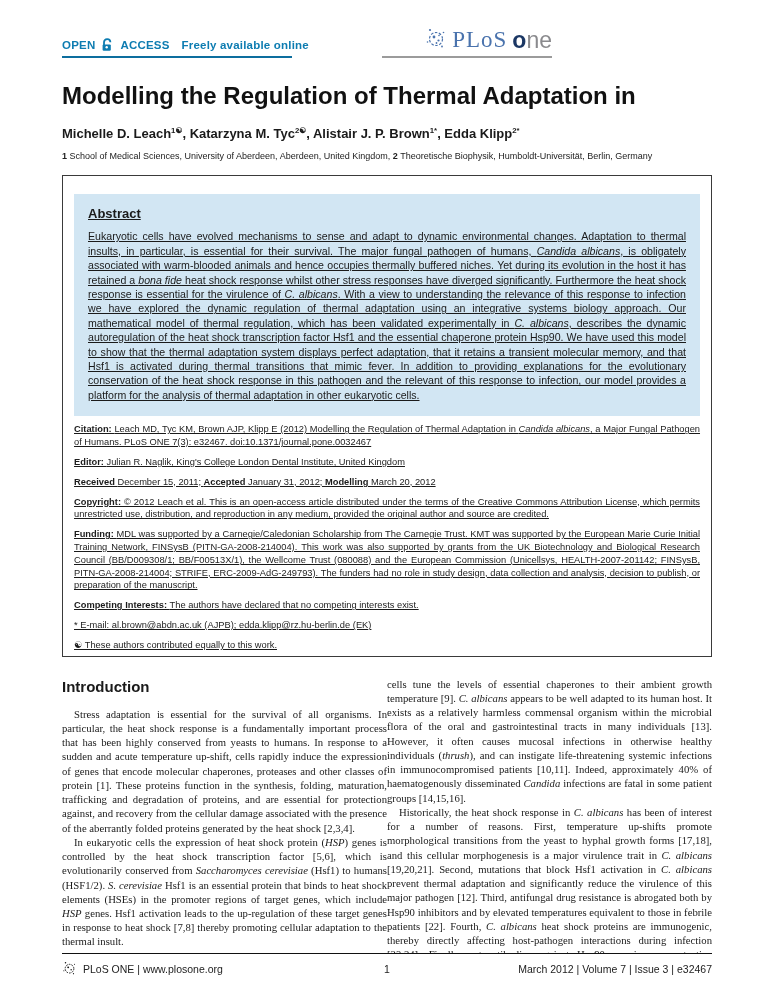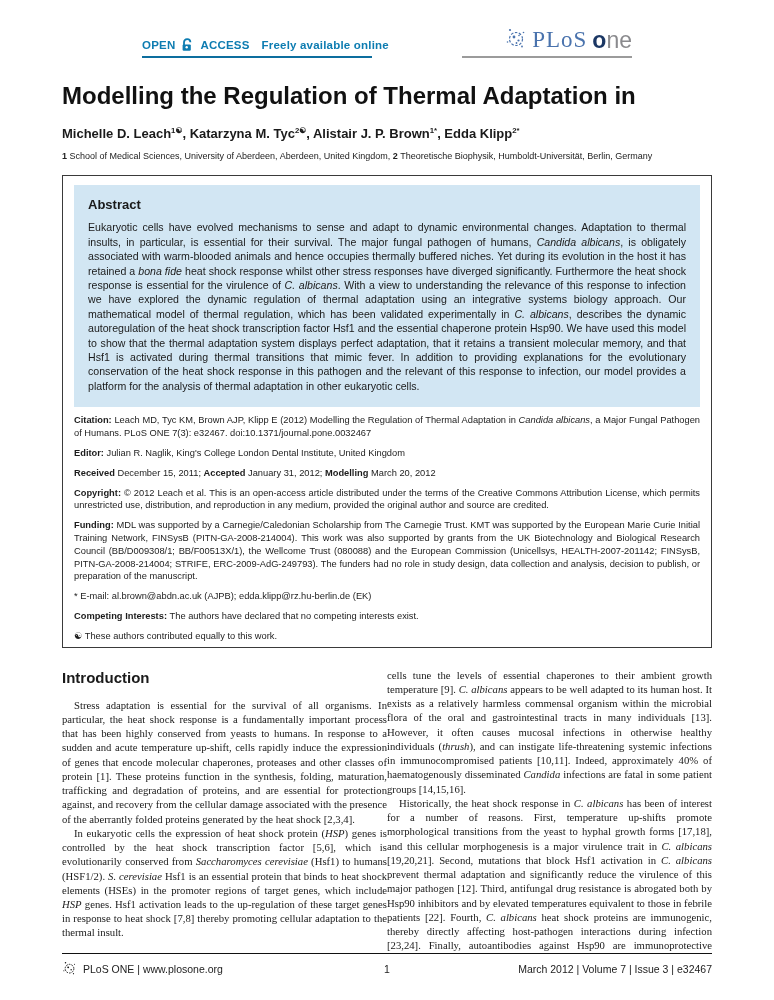--- a/index.html
+++ b/index.html
@@ -5,39 +5,39 @@
   * { margin:0; padding:0; box-sizing:border-box; }
   html,body { background:#fff; }
   .page {
     position:relative; width:774px; height:1000px; margin:0 auto;
     background:#ffffff; color:#1a1a1a;
     font-family:"Liberation Sans", sans-serif;
     padding:26px 62px 22px 62px;
     display:flex; flex-direction:column; overflow:hidden;
   }
   
-  .hdr { display:flex; justify-content:center; align-items:flex-end; }
+  .hdr { display:flex; justify-content:flex-start; align-items:flex-end; }
   .hdr-left { display:flex; flex-direction:column; width:320px; }
   .hdr-left-row { display:flex; align-items:center; gap:4px;
     color:#0d7cb1; font-weight:bold; font-size:11.5px; letter-spacing:.2px; }
   .oa-icon { display:inline-flex; margin:0 2px; }
   .hdr-rule-left { margin-top:4px; height:2px; background:#0d6e9e; width:230px; }
   .hdr-right { display:flex; flex-direction:column; align-items:flex-end; }
   .logo-row { display:flex; align-items:center; gap:5px; }
   .logo-plos { font-family:"Liberation Serif", serif; color:#4a73ad; font-size:23px; letter-spacing:1px; }
   .logo-one-o { color:#1b3764; font-size:23px; font-weight:bold; }
   .logo-one-ne { color:#8a8a8d; font-size:23px; }
   .hdr-rule-right { margin-top:2px; height:2px; background:#9b9b9b; width:170px; }
   
   .title { margin-top:24px; font-size:24px; font-weight:bold; line-height:1.18; color:#111; }
   .authors { margin-top:16px; font-size:13px; font-weight:bold; }
   .authors sup { font-size:60%; }
   .affil { margin-top:10px; font-size:9px; color:#222; }
   
-  .meta-box { margin-top:14px; border:1px solid #3a3a3a; padding:9px 11px 4px 11px; }
+  .meta-box { margin-top:14px; border:1px solid #3a3a3a; padding:18px 11px 4px 11px;text-decoration:underline; }
   .abstract-box { background:#d2e6f3; padding:12px 14px 14px 14px; }
   .abstract-head { font-size:13px; font-weight:bold; margin-bottom:8px; }
   .abstract-text { font-size:10.6px; line-height:1.36; text-align:justify; }
   .meta-p { font-size:9.3px; line-height:1.38; text-align:justify; margin-top:7px; color:#1c1c1c; }
   .rb { font-weight:bold; } .ri { font-style:italic; }
   sup { font-size:60%; line-height:0; }
   
   .body-wrap { margin-top:20px; flex:1; overflow:hidden;
     display:grid; grid-template-columns:1fr 1fr; 
     font-family:"Liberation Serif", serif; font-size:10.7px; line-height:1.33; }
@@ -108,22 +108,22 @@
   <div class="meta-box">
     <div class="abstract-box">
       <div class="abstract-head">Abstract</div>
       <div class="abstract-text"><span>Eukaryotic cells have evolved mechanisms to sense and adapt to dynamic environmental changes. Adaptation to thermal insults, in particular, is essential for their survival. The major fungal pathogen of humans, </span><span class="ri">Candida albicans</span><span>, is obligately associated with warm-blooded animals and hence occupies thermally buffered niches. Yet during its evolution in the host it has retained a </span><span class="ri">bona fide</span><span> heat shock response whilst other stress responses have diverged significantly. Furthermore the heat shock response is essential for the virulence of </span><span class="ri">C. albicans</span><span>. With a view to understanding the relevance of this response to infection we have explored the dynamic regulation of thermal adaptation using an integrative systems biology approach. Our mathematical model of thermal regulation, which has been validated experimentally in </span><span class="ri">C. albicans</span><span>, describes the dynamic autoregulation of the heat shock transcription factor Hsf1 and the essential chaperone protein Hsp90. We have used this model to show that the thermal adaptation system displays perfect adaptation, that it retains a transient molecular memory, and that Hsf1 is activated during thermal transitions that mimic fever. In addition to providing explanations for the evolutionary conservation of the heat shock response in this pathogen and the relevant of this response to infection, our model provides a platform for the analysis of thermal adaptation in other eukaryotic cells.</span></div>
     </div>
     <p class="meta-p"><span class="rb">Citation: </span><span>Leach MD, Tyc KM, Brown AJP, Klipp E (2012) Modelling the Regulation of Thermal Adaptation in </span><span class="ri">Candida albicans</span><span>, a Major Fungal Pathogen of Humans. PLoS ONE 7(3): e32467. doi:10.1371/journal.pone.0032467</span></p>
     <p class="meta-p"><span class="rb">Editor: </span><span>Julian R. Naglik, King's College London Dental Institute, United Kingdom</span></p>
     <p class="meta-p"><span class="rb">Received </span><span>December 15, 2011; </span><span class="rb">Accepted </span><span>January 31, 2012; </span><span class="rb">Modelling </span><span>March 20, 2012</span></p>
     <p class="meta-p"><span class="rb">Copyright: </span><span>© 2012 Leach et al. This is an open-access article distributed under the terms of the Creative Commons Attribution License, which permits unrestricted use, distribution, and reproduction in any medium, provided the original author and source are credited.</span></p>
     <p class="meta-p"><span class="rb">Funding: </span><span>MDL was supported by a Carnegie/Caledonian Scholarship from The Carnegie Trust. KMT was supported by the European Marie Curie Initial Training Network, FINSysB (PITN-GA-2008-214004). This work was also supported by grants from the UK Biotechnology and Biological Research Council (BB/D009308/1; BB/F00513X/1), the Wellcome Trust (080088) and the European Commission (Unicellsys, HEALTH-2007-201142; FINSysB, PITN-GA-2008-214004; STRIFE, ERC-2009-AdG-249793). The funders had no role in study design, data collection and analysis, decision to publish, or preparation of the manuscript.</span></p>
+    <p class="meta-p"><span class="rb">Competing Interests: </span><span>The authors have declared that no competing interests exist.</span></p>
     <p class="meta-p"><span>* E-mail: al.brown@abdn.ac.uk (AJPB); edda.klipp@rz.hu-berlin.de (EK)</span></p>
-    <p class="meta-p"><span class="rb">Competing Interests: </span><span>The authors have declared that no competing interests exist.</span></p>
     <p class="meta-p"><span>☯ These authors contributed equally to this work.</span></p>
   </div>
 
   <div class="body-wrap">
     <div class="col">
       <h2 class="intro-head">Introduction</h2>
       <p class="ind"><span>Stress adaptation is essential for the survival of all organisms. In particular, the heat shock response is a fundamentally important process that has been highly conserved from yeasts to humans. In response to a sudden and acute temperature up-shift, cells rapidly induce the expression of genes that encode molecular chaperones, proteases and other classes of protein [1]. These proteins function in the synthesis, folding, maturation, trafficking and degradation of proteins, and are essential for protection against, and recovery from the cellular damage associated with the presence of the aberrantly folded proteins generated by the heat shock [2,3,4].</span></p>
       <p class="ind"><span>In eukaryotic cells the expression of heat shock protein (</span><span class="ri">HSP</span><span>) genes is controlled by the heat shock transcription factor [5,6], which is evolutionarily conserved from </span><span class="ri">Saccharomyces cerevisiae</span><span> (Hsf1) to humans (HSF1/2). </span><span class="ri">S. cerevisiae</span><span> Hsf1 is an essential protein that binds to heat shock elements (HSEs) in the promoter regions of target genes, which include </span><span class="ri">HSP</span><span> genes. Hsf1 activation leads to the up-regulation of these target genes in response to heat shock [7,8] thereby promoting cellular adaptation to the thermal insult.</span></p>
 
     </div>

